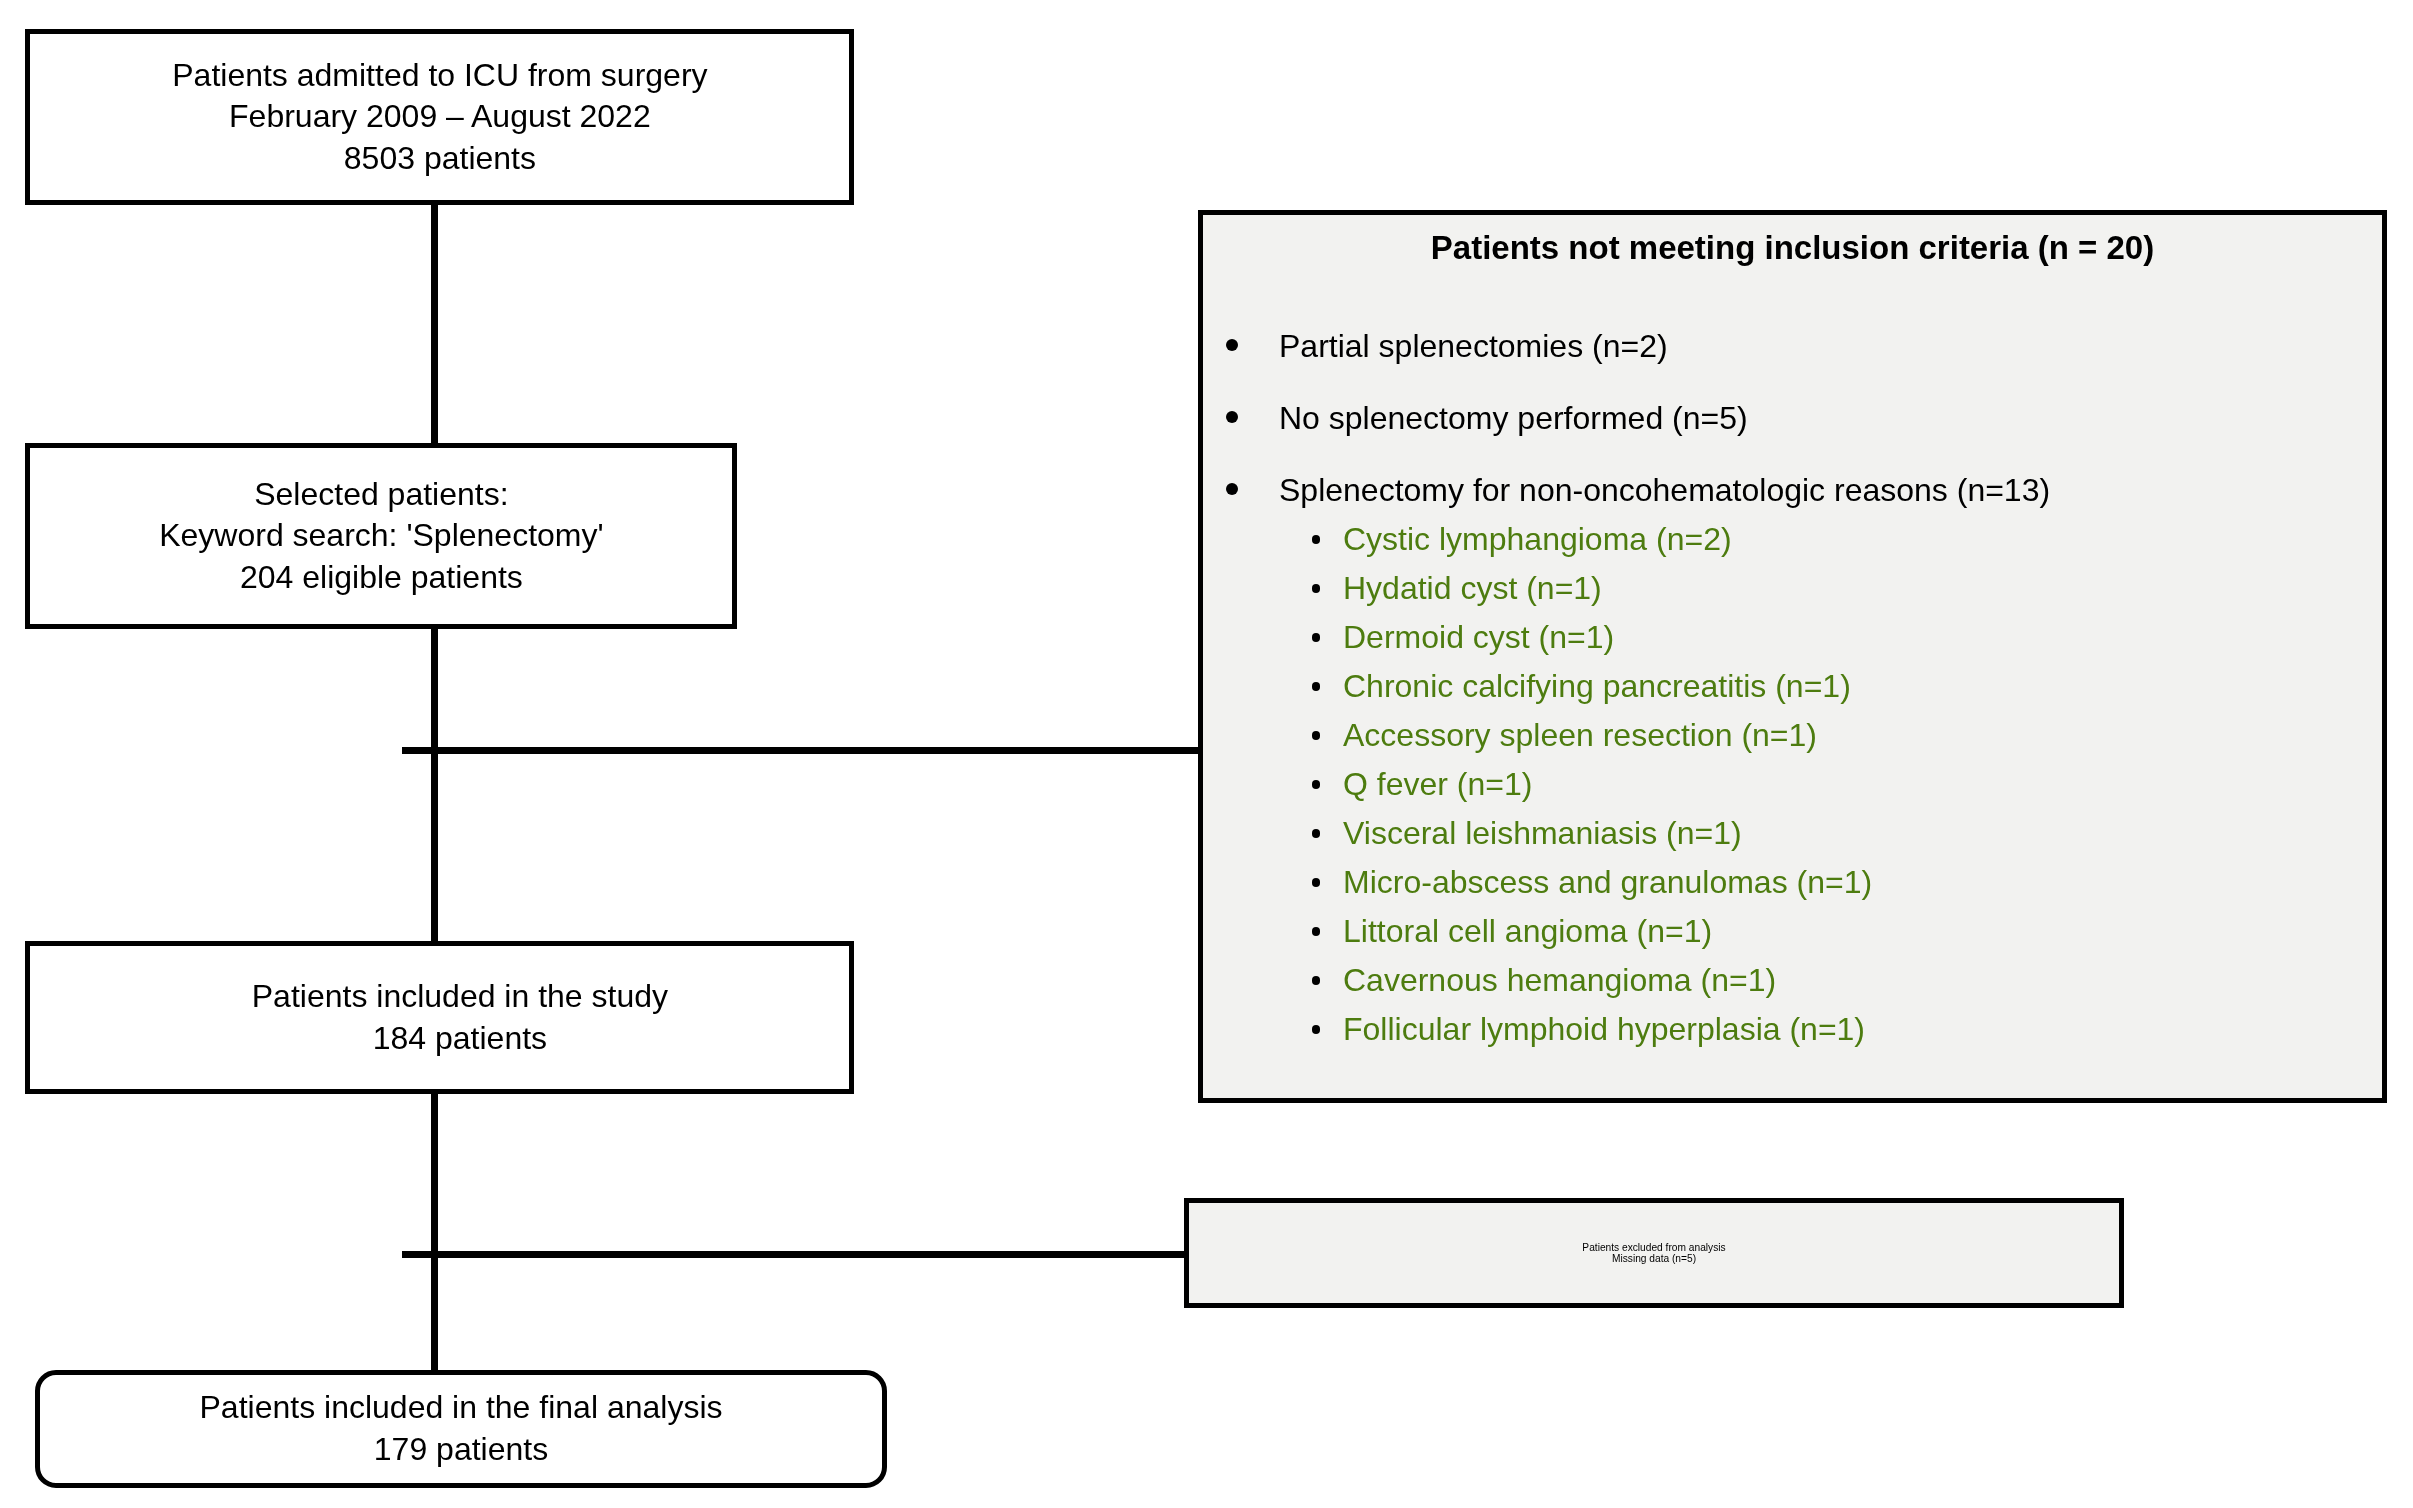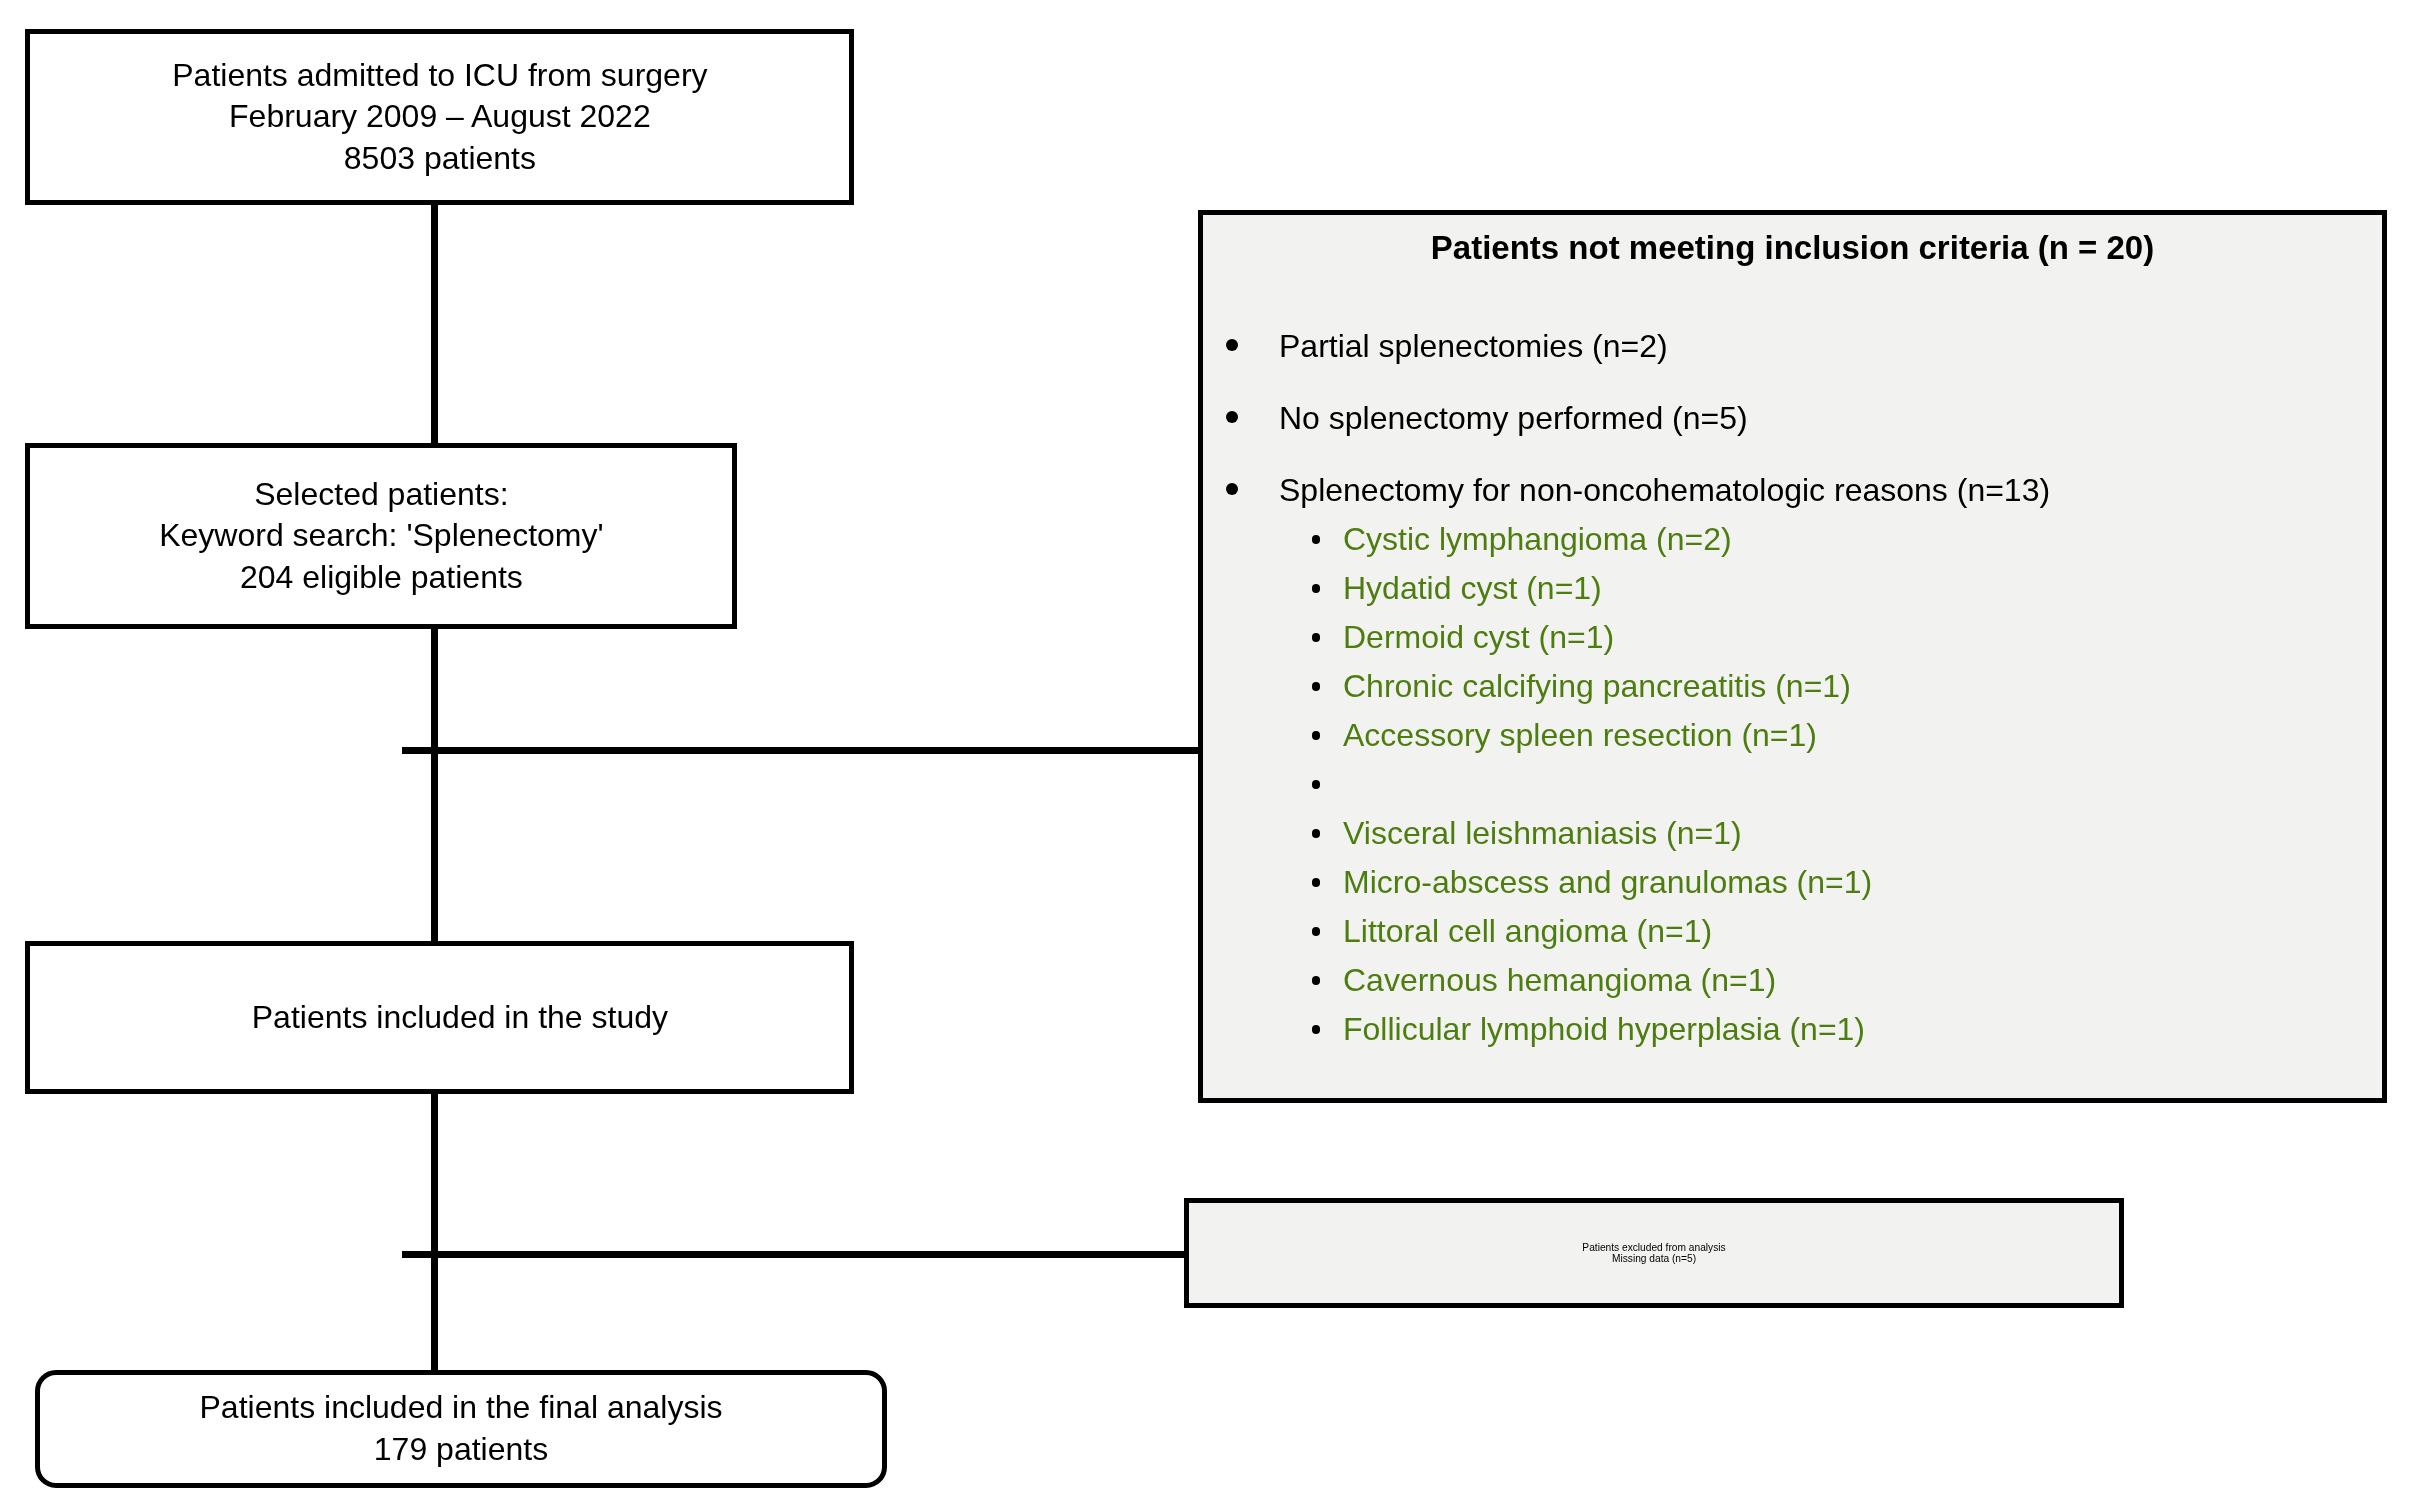--- a/index.html
+++ b/index.html
@@ -57,20 +57,21 @@
   </div>
 
   <div class="node white" style="left:25.4px;top:443px;width:712px;height:186px;">
     <span class="line">Selected patients:</span>
     <span class="line">Keyword search: 'Splenectomy'</span>
     <span class="line">204 eligible patients</span>
   </div>
 
   <div class="node white" style="left:25.4px;top:941px;width:829px;height:153px;padding-left:40px;">
     <span class="line">Patients included in the study</span>
+    <span class="line">184 patients</span>
   </div>
 
   <div class="node white" style="left:35px;top:1370px;width:852px;height:118px;border-radius:21px;">
     <span class="line">Patients included in the final analysis</span>
     <span class="line">179 patients</span>
   </div>
 
   <div id="exclusion-panel">
     <div id="exclusion-title">Patients not meeting inclusion criteria (n = 20)</div>
 
@@ -112,20 +113,21 @@
         <span class="txt">Chronic calcifying pancreatitis (n=1)</span>
       </div>
 
       <div class="l2">
         <span class="bullet"></span>
         <span class="txt">Accessory spleen resection (n=1)</span>
       </div>
 
       <div class="l2">
         <span class="bullet"></span>
+        <span class="txt">Q fever (n=1)</span>
       </div>
 
       <div class="l2">
         <span class="bullet"></span>
         <span class="txt">Visceral leishmaniasis (n=1)</span>
       </div>
 
       <div class="l2">
         <span class="bullet"></span>
         <span class="txt">Micro-abscess and granulomas (n=1)</span>

